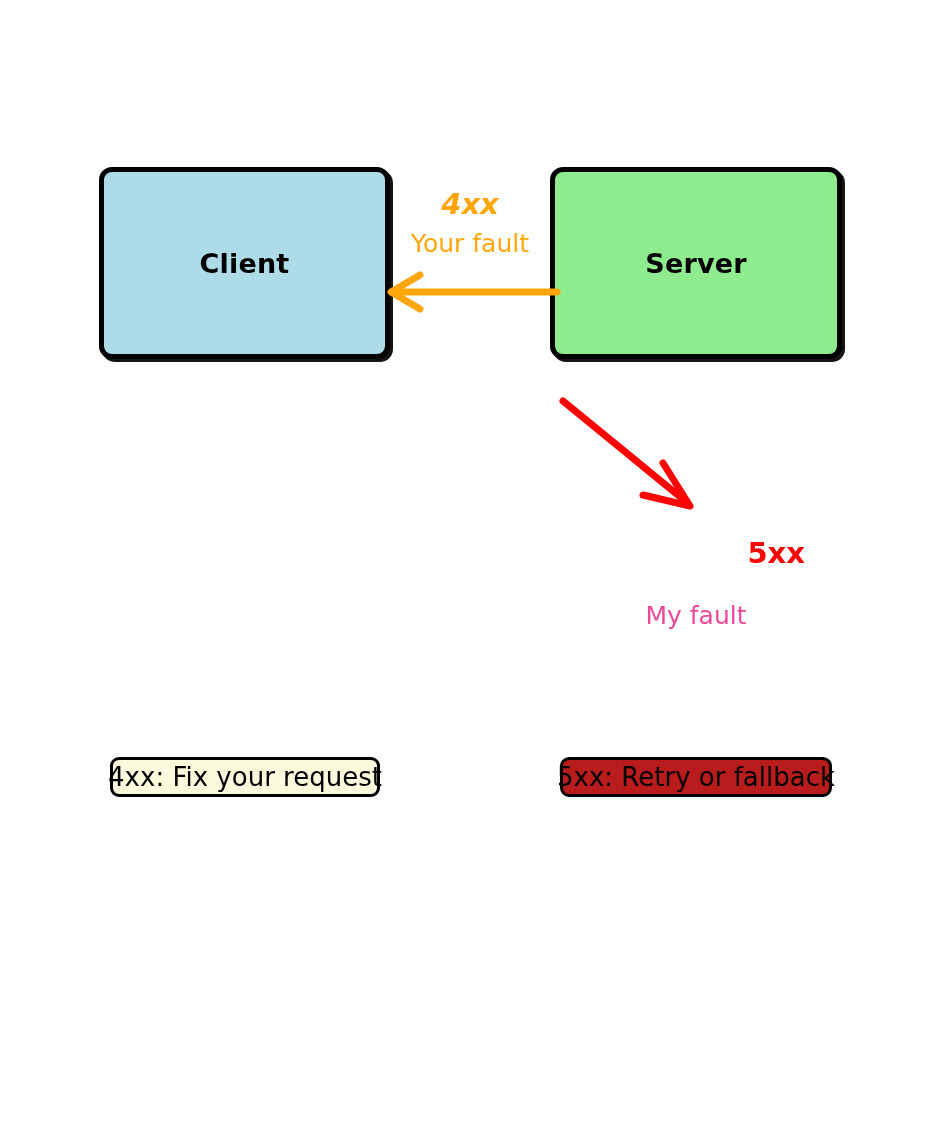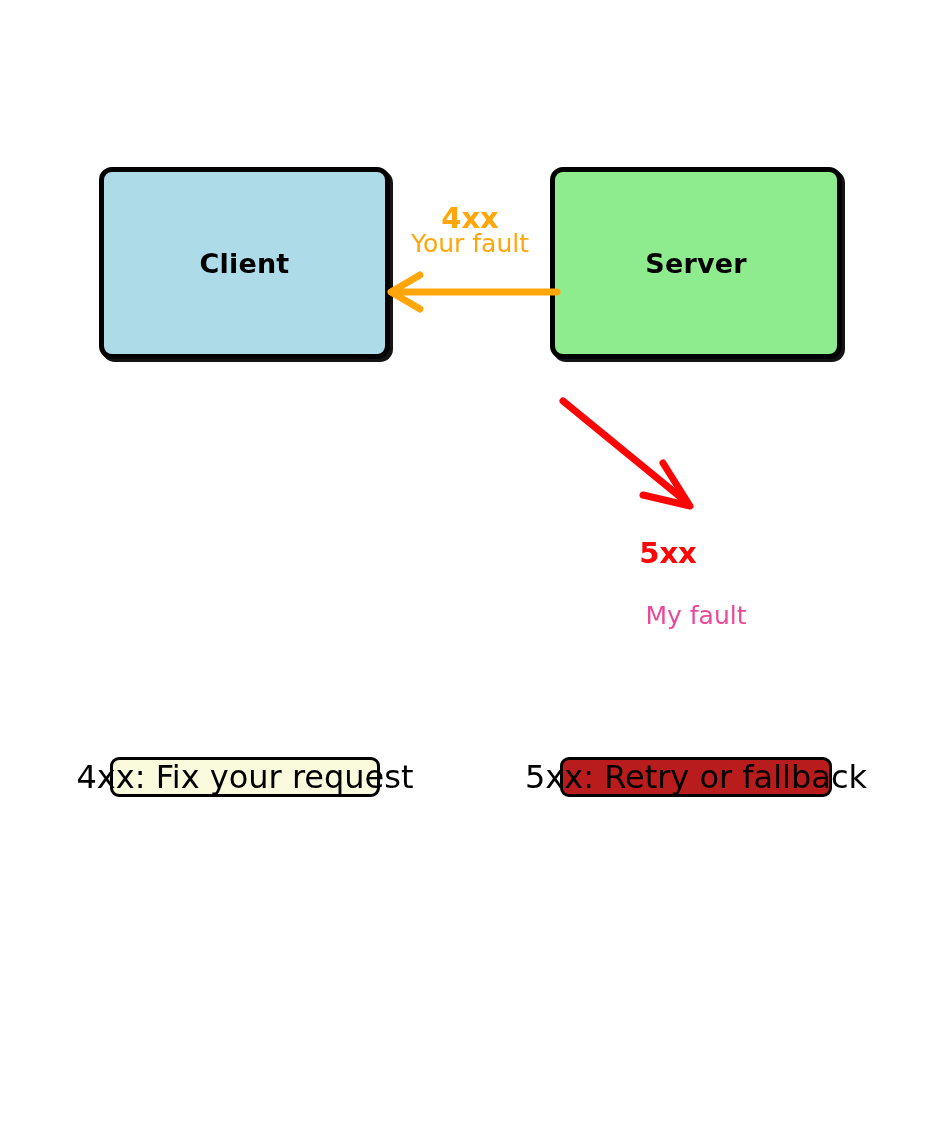--- a/index.html
+++ b/index.html
@@ -65,35 +65,37 @@
     line-height: 1;
   }
   .annot-sub {
     font-size: 25px;
     font-weight: normal;
     line-height: 1;
   }
 
   #annot-4xx-code {
     left: 370px;
-    top: 204px;
+    top: 190px;
     width: 200px;
     color: #ffa60a;
+    font-style: italic;
   }
   #annot-4xx-sub {
     left: 370px;
     top: 231px;
     width: 200px;
     color: #ffa60a;
   }
   #annot-5xx-code {
-    left: 568px;
+    left: 605px;
     top: 539px;
     width: 200px;
     color: #fb0505;
+    text-align: right;
   }
   #annot-5xx-sub {
     left: 596px;
     top: 603px;
     width: 200px;
     color: #ec4899;
   }
 
   
   #arrow-layer {
@@ -110,21 +112,21 @@
     position: absolute;
     box-sizing: border-box;
     border: 3px solid #000000;
     border-radius: 9px;
     display: flex;
     align-items: center;
     justify-content: center;
     height: 40px;
   }
   .legend-text {
-    font-size: 32px;
+    font-size: 26px;
     color: #000000;
     white-space: nowrap;
     line-height: 1;
   }
   #legend-4xx {
     left: 110px;
     top: 757px;
     width: 270px;
     background: #fafadc;
   }

